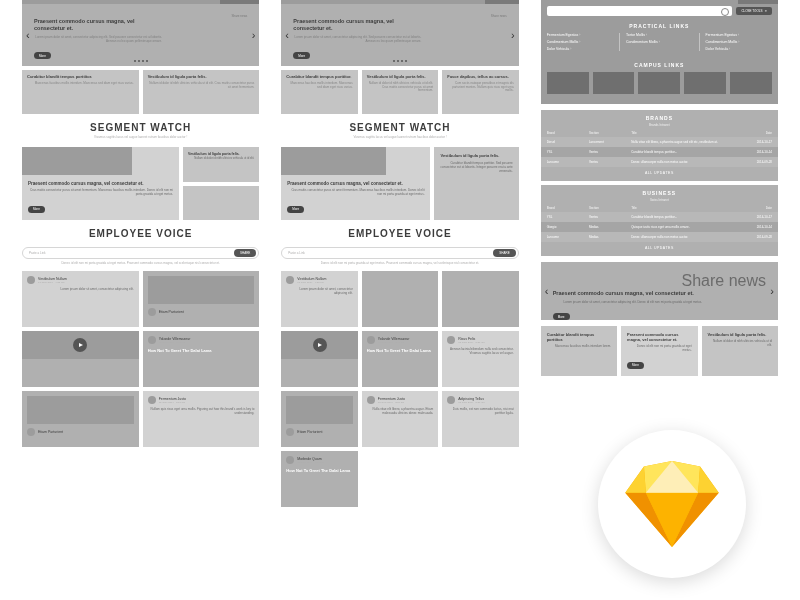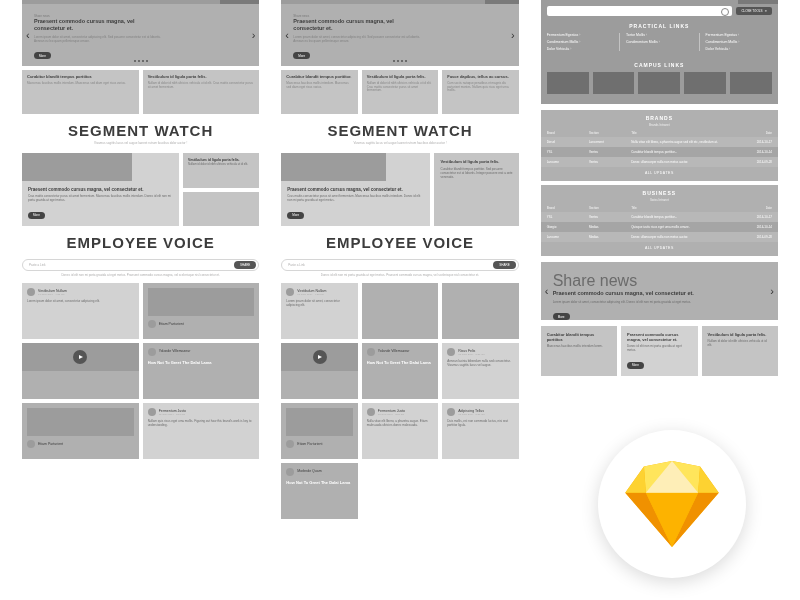--- a/index.html
+++ b/index.html
@@ -22,21 +22,21 @@
     align-items: flex-start;
     justify-content: space-between;
   }
   .col {
     flex: 1 1 0;
     position: relative;
     margin-top: -6px;
   }
   .c-white { color: #fff; }
   .c-dark { color: #3c3c3c; }
-  .c-mid { color: #6b6b6b; }
+  .c-mid { color: #6b6b6b; text-align: right; }
   .c-light { color: #aeadad; }
   .bg-a { background: #9c9c9c; }
   .bg-b { background: #b0b0b0; }
   .bg-c { background: #c4c4c4; }
   .bg-d { background: #d2d2d2; }
 
   .nav { display: flex; height: 10px; }
   .nav > div { flex: 1; display: flex; align-items: center; justify-content: center; font-size: 3px; letter-spacing: 0.3px; }
 
   .hero { height: 62px; padding: 10px 12px; position: relative; }
@@ -49,21 +49,21 @@
   .dots { position: absolute; bottom: 4px; left: 50%; transform: translateX(-50%); display: flex; gap: 2px; }
   .dots span { width: 2px; height: 2px; background: #555; border-radius: 50%; display: block; }
   .pill { background:#444; color:#fff; display:inline-block; font-size:3px; padding:1.5px 5px; border-radius: 6px; margin-top:4px;}
 
   .row3 { display: flex; gap: 4px; margin-top: 4px; }
   .tile { flex: 1; min-height: 44px; padding: 5px; }
   .tile .t { font-size: 4px; font-weight: bold; line-height:1.2; }
   .tile .b { font-size: 3px; margin-top: 2px; opacity: 0.7; line-height:1.25; }
 
   .section-hd { text-align: center; padding: 8px 0 4px; }
-  .section-hd .h { font-size: 15px; font-weight: bold; letter-spacing: 1px; }
+  .section-hd .h { font-size: 10px; font-weight: bold; letter-spacing: 1px; }
   .section-hd .s { font-size: 3px; margin-top: 2px; }
 
   .segrow { display: flex; gap: 4px; margin-top: 4px; }
   .segmain { flex: 1.9; min-height: 60px; position: relative; padding: 34px 6px 6px; }
   .segmain-img { position:absolute; top:0; left:0; right:30%; height:28px; }
   .segside { flex: 1; min-height: 60px; padding: 6px; }
   .segside2 { flex: 1; min-height: 60px; display:flex; flex-direction:column; gap:4px;}
   .mini { flex:1; padding:5px;}
 
   .ev-input { display:flex; align-items:center; height:12px; border:1px solid #d6d6d6; border-radius:6px; padding:0 2px 0 6px; margin:4px 0 2px; font-size:3px; }

